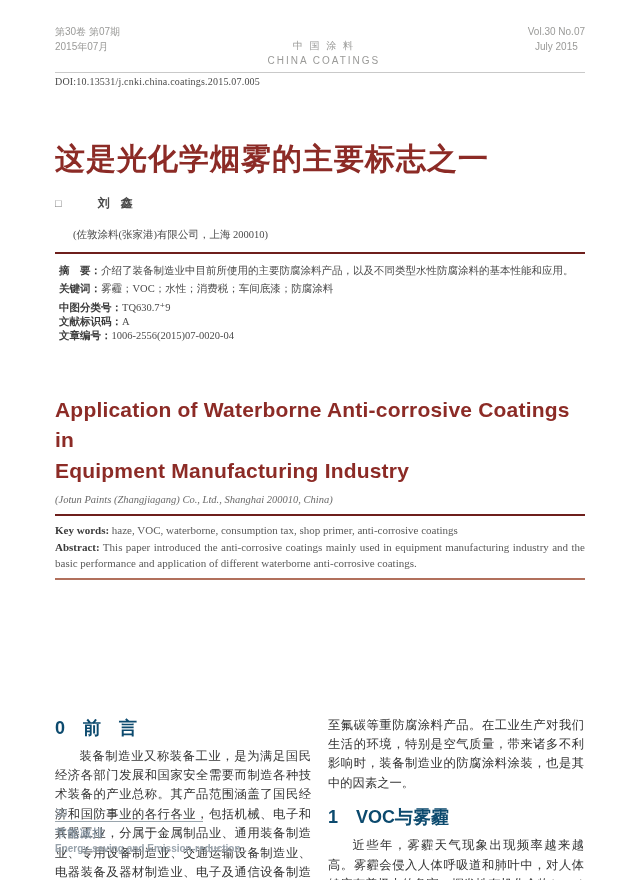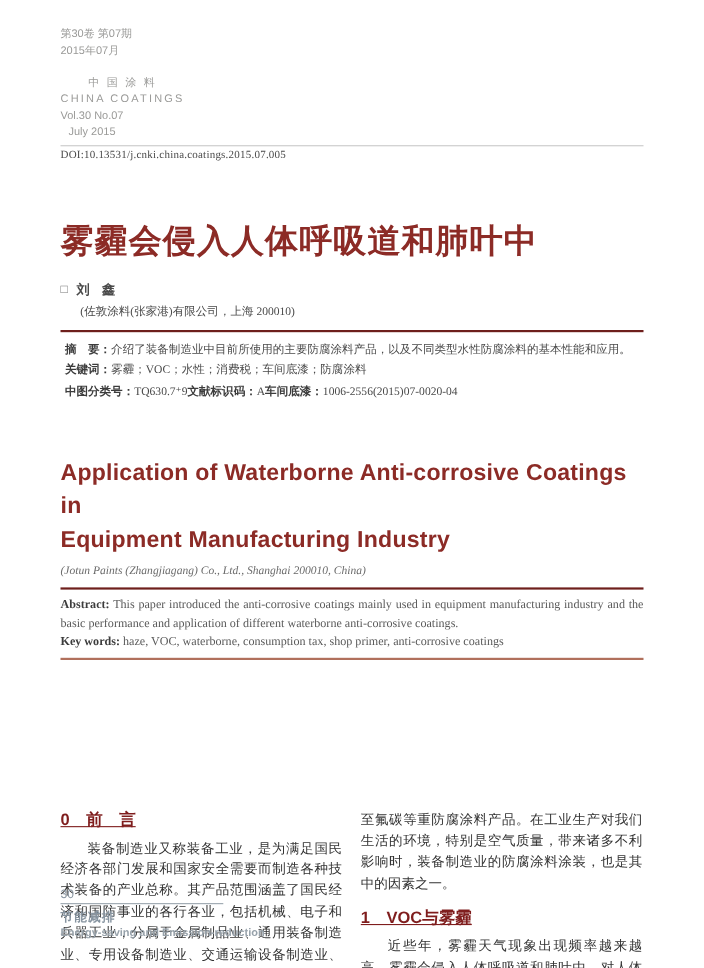--- a/index.html
+++ b/index.html
@@ -18,21 +18,20 @@
 
   
   .jheader {
     display: flex;
     justify-content: space-between;
     align-items: flex-start;
     color: #9a9a98;
     font-size: 10px;
     line-height: 1.5;
     font-family: "Liberation Sans", "DejaVu Sans", sans-serif;
-    flex-direction: column;
   }
   .jheader .col { white-space: nowrap; }
   .jheader .col.center { text-align: center; letter-spacing: 2px; margin-top: 14px; }
   .jheader .col.right { text-align: center; }
   .header-rule { border: none; border-top: 1px solid #c9c9c9; margin: 4px 0 3px 0; }
   .doi-line { font-size: 10px; color: #4a4a4a; letter-spacing: 0.2px; }
 
   
   .zh-title {
     margin-top: 52px;
@@ -44,42 +43,43 @@
   }
   .author-line {
     margin-top: 15px;
     font-size: 12px;
     color: #4a4a4a;
     display: flex;
     align-items: center;
     gap: 8px;
   }
   .author-marker { font-size: 11px; color: #7a7a7a; line-height: 1; }
-  .author-name { letter-spacing: 4px; font-weight: bold; }
+  .author-name { letter-spacing: 4px; font-weight: bold; margin-left: 28px; }
   .zh-affiliation {
-    margin: 4px 0 0 18px;
+    margin: 16px 0 0 18px;
     font-size: 10.5px;
     color: #4a4a4a;
   }
 
   
   .red-rule-thick { border: none; border-top: 2.5px solid #6e1f1c; margin-top: 10px; }
   .zh-abs {
     padding: 8px 4px 0 4px;
     font-size: 10.5px;
     line-height: 1.75;
     color: #4a4a4a;
   }
   .zh-abs .lbl { font-weight: bold; color: #3c3c3c; }
   .meta-row {
     display: flex;
-    justify-content: flex-start;
+    justify-content: space-between;
     padding: 2px 4px 0 4px;
     font-size: 10.5px;
     color: #4a4a4a;
+    flex-direction: column;
   }
   .meta-row .lbl { font-weight: bold; color: #3c3c3c; }
 
   
   .en-title {
     margin-top: 52px;
     font-family: "Liberation Sans", "DejaVu Sans", sans-serif;
     font-weight: bold;
     font-size: 21px;
     line-height: 1.45;
@@ -112,24 +112,23 @@
   
   .body-cols {
     display: flex;
     gap: 17px;
     margin-top: 136px;
   }
   .bcol { width: 256px; }
   .sec-heading {
     font-family: "Liberation Sans", "DejaVu Sans", sans-serif;
     font-weight: bold;
-    font-size: 15px;
-    color: #7f1d1d;
+    font-size: 18px;
+    color: #0c4a6e;
     margin-bottom: 7px;
-    text-decoration: underline;
   }
   .bpara {
     font-size: 12.3px;
     line-height: 1.58;
     text-align: justify;
     color: #333333;
   }
   .bpara.indent { text-indent: 2em; }
   .bcol .sec-heading.mid { margin-top: 12px; }
 
@@ -162,48 +161,48 @@
         <div>CHINA COATINGS</div>
       </div>
       <div class="col right">
         <div>Vol.30 No.07</div>
         <div>July 2015</div>
       </div>
     </div>
     <hr class="header-rule">
     <div class="doi-line">DOI:10.13531/j.cnki.china.coatings.2015.07.005</div>
 
-    <h1 class="zh-title">雾霾会侵入人体呼吸道和肺叶中</h1>
+    <h1 class="zh-title">这是光化学烟雾的主要标志之一</h1>
     <div class="author-line">
       <span class="author-marker">□</span>
       <span class="author-name">刘 鑫</span>
     </div>
     <div class="zh-affiliation">(佐敦涂料(张家港)有限公司，上海  200010)</div>
 
     <hr class="red-rule-thick">
     <div class="zh-abs">
       <div><span class="lbl">摘　要：</span><span>介绍了装备制造业中目前所使用的主要防腐涂料产品，以及不同类型水性防腐涂料的基本性能和应用。</span></div>
       <div><span class="lbl">关键词：</span><span>雾霾；VOC；水性；消费税；车间底漆；防腐涂料</span></div>
     </div>
     <div class="meta-row">
       <div><span class="lbl">中图分类号：</span><span>TQ630.7⁺9</span></div>
       <div><span class="lbl">文献标识码：</span><span>A</span></div>
-      <div><span class="lbl">车间底漆：</span><span>1006-2556(2015)07-0020-04</span></div>
+      <div><span class="lbl">文章编号：</span><span>1006-2556(2015)07-0020-04</span></div>
     </div>
 
     <h2 class="en-title">
       <span>Application of Waterborne Anti-corrosive Coatings in</span><br>
       <span>Equipment Manufacturing Industry</span>
     </h2>
     <div class="en-affiliation">(Jotun Paints (Zhangjiagang) Co., Ltd., Shanghai 200010, China)</div>
 
     <hr class="red-rule-mid">
     <div class="en-abs">
+      <div><span class="lbl">Key words:</span><span> haze, VOC, waterborne, consumption tax, shop primer, anti-corrosive coatings</span></div>
       <div><span class="lbl">Abstract:</span><span> This paper introduced the anti-corrosive coatings mainly used in equipment manufacturing industry and the basic performance and application of different waterborne anti-corrosive coatings.</span></div>
-      <div><span class="lbl">Key words:</span><span> haze, VOC, waterborne, consumption tax, shop primer, anti-corrosive coatings</span></div>
     </div>
     <hr class="rule-salmon">
 
     <div class="body-cols">
       <div class="bcol">
         <div class="sec-heading">0　前　言</div>
         <p class="bpara indent">装备制造业又称装备工业，是为满足国民经济各部门发展和国家安全需要而制造各种技术装备的产业总称。其产品范围涵盖了国民经济和国防事业的各行各业，包括机械、电子和兵器工业，分属于金属制品业、通用装备制造业、专用设备制造业、交通运输设备制造业、电器装备及器材制造业、电子及通信设备制造业、仪器仪表及文化办公用装备制造业7个大类185个小类。</p>
 
       </div>
       <div class="bcol">

